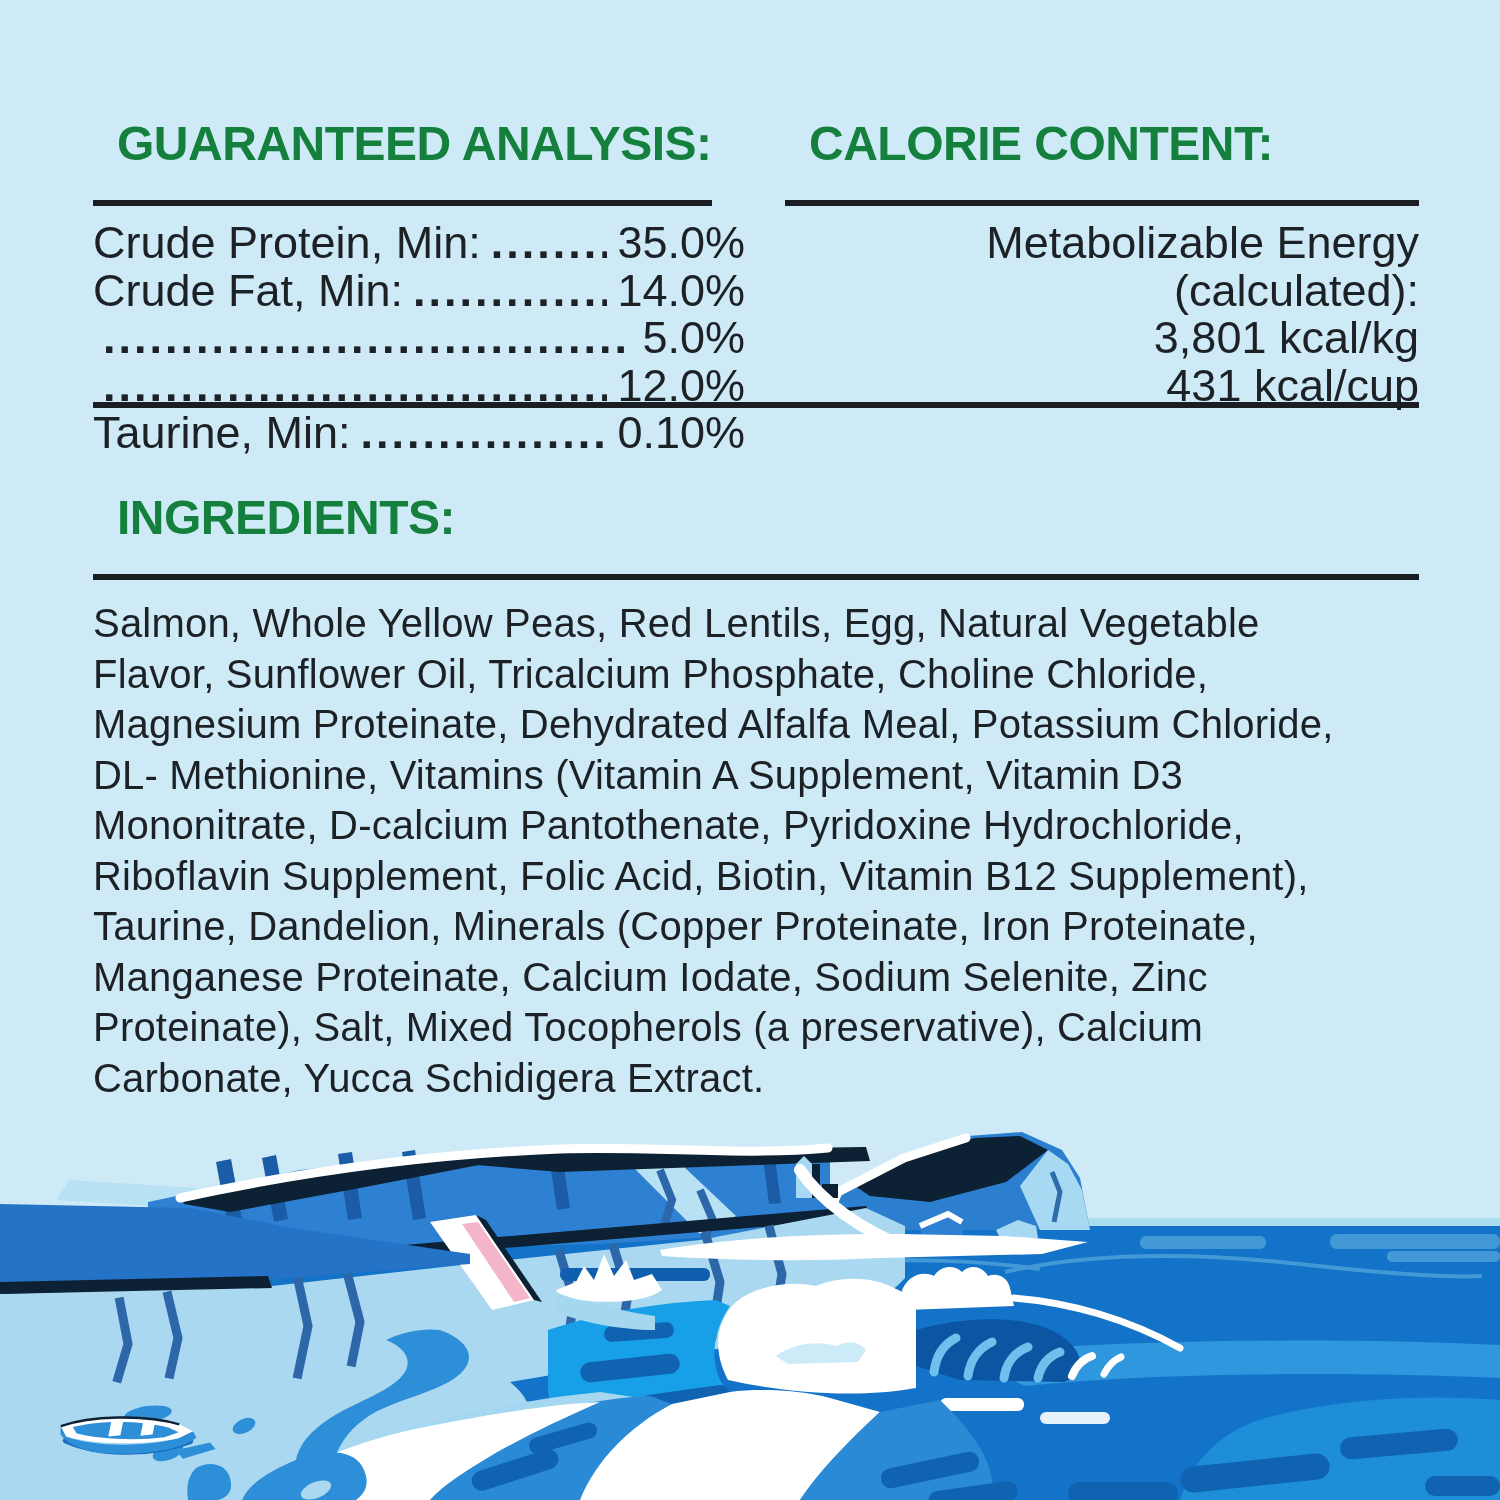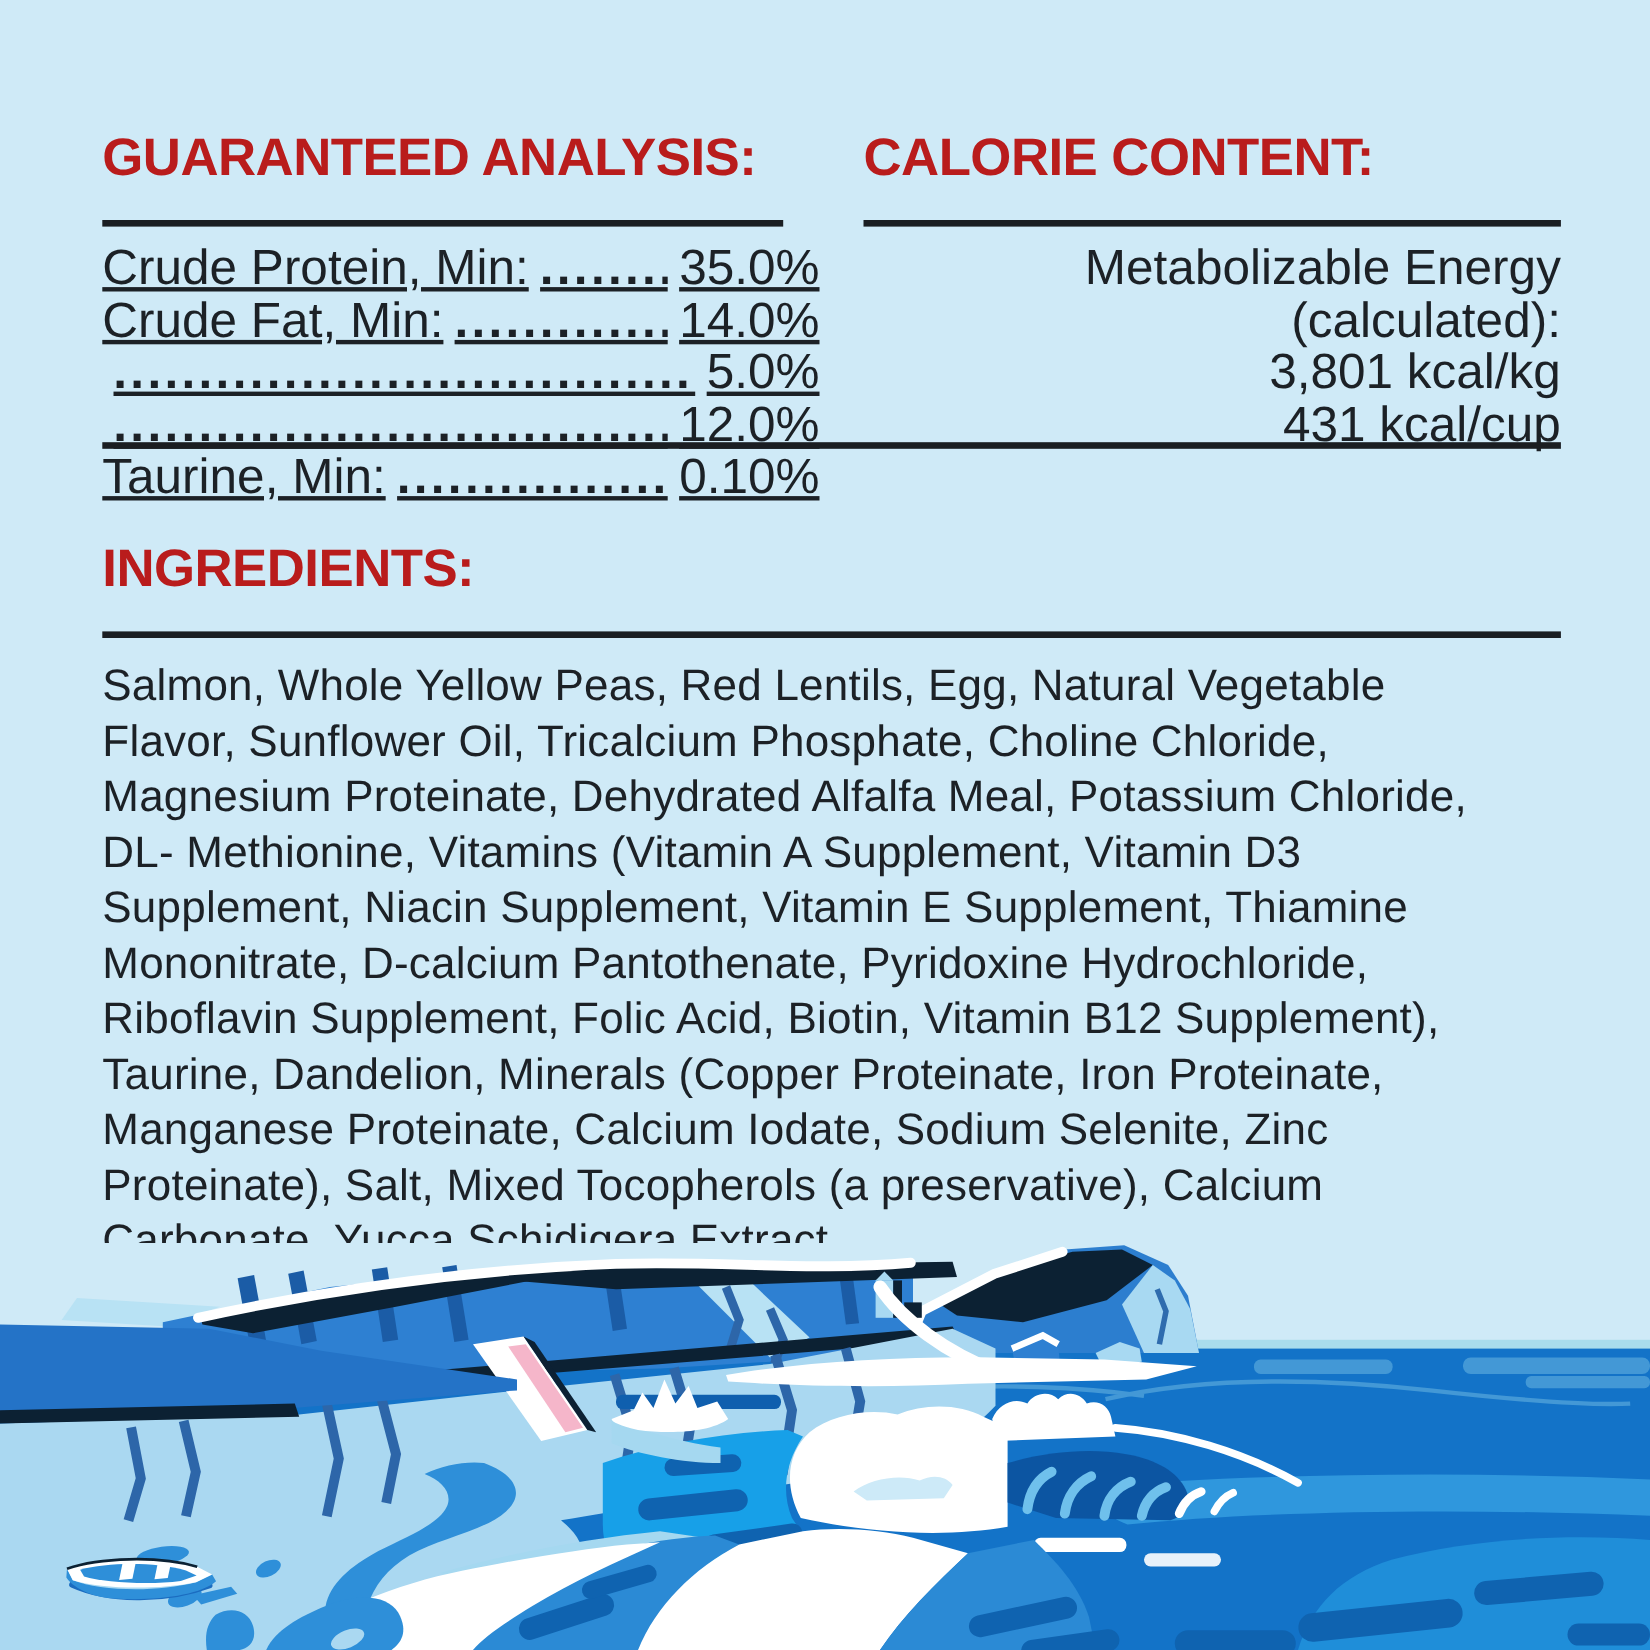--- a/index.html
+++ b/index.html
@@ -9,27 +9,27 @@
     background:#cfeaf7;
     overflow:hidden;
     font-family:"Liberation Sans", sans-serif;
     color:#1c2126;
   }
   .col{position:absolute;top:88px;}
   .col-left{left:93px;width:652px;}
   .col-right{left:785px;width:634px;}
   .sec-title{
     font-size:48px;font-weight:800;letter-spacing:-0.5px;
-    line-height:1;color:#b91c1c;white-space:nowrap;
+    line-height:1;color:#15803d;white-space:nowrap;margin-left:24px;
   }
   .underline{height:6px;background:#1a1e22;margin-top:8px;}
   .ul-ga{width:619px;}
   .ul-cc{width:634px;}
   .ul-ing{width:1326px;}
-  .ga-rows{margin-top:13px;text-decoration:underline;}
+  .ga-rows{margin-top:13px;}
   .ga-row{
     display:flex;align-items:baseline;
     font-size:45px;font-weight:500;line-height:47.4px;white-space:nowrap;
   }
   .ga-label{flex:0 0 auto;}
   .ga-leader{
     flex:1 1 auto;overflow:hidden;white-space:nowrap;
     margin:0 10px;letter-spacing:3px;font-weight:700;
   }
   .ga-value{flex:0 0 auto;font-weight:500;}
@@ -89,21 +89,20 @@
   <div class="rule-full"></div>
 
   <section class="ing">
     <h1 class="sec-title">INGREDIENTS:</h1>
     <div class="underline ul-ing"></div>
     <div class="ing-lines">
       <div>Salmon, Whole Yellow Peas, Red Lentils, Egg, Natural Vegetable</div>
       <div>Flavor, Sunflower Oil, Tricalcium Phosphate, Choline Chloride,</div>
       <div>Magnesium Proteinate, Dehydrated Alfalfa Meal, Potassium Chloride,</div>
       <div>DL- Methionine, Vitamins (Vitamin A Supplement, Vitamin D3</div>
-      <div>Supplement, Niacin Supplement, Vitamin E Supplement, Thiamine</div>
       <div>Mononitrate, D-calcium Pantothenate, Pyridoxine Hydrochloride,</div>
       <div>Riboflavin Supplement, Folic Acid, Biotin, Vitamin B12 Supplement),</div>
       <div>Taurine, Dandelion, Minerals (Copper Proteinate, Iron Proteinate,</div>
       <div>Manganese Proteinate, Calcium Iodate, Sodium Selenite, Zinc</div>
       <div>Proteinate), Salt, Mixed Tocopherols (a preservative), Calcium</div>
       <div>Carbonate, Yucca Schidigera Extract.</div>
     </div>
   </section>
 
   <svg class="scene" viewBox="0 0 1500 370" aria-hidden="true">

